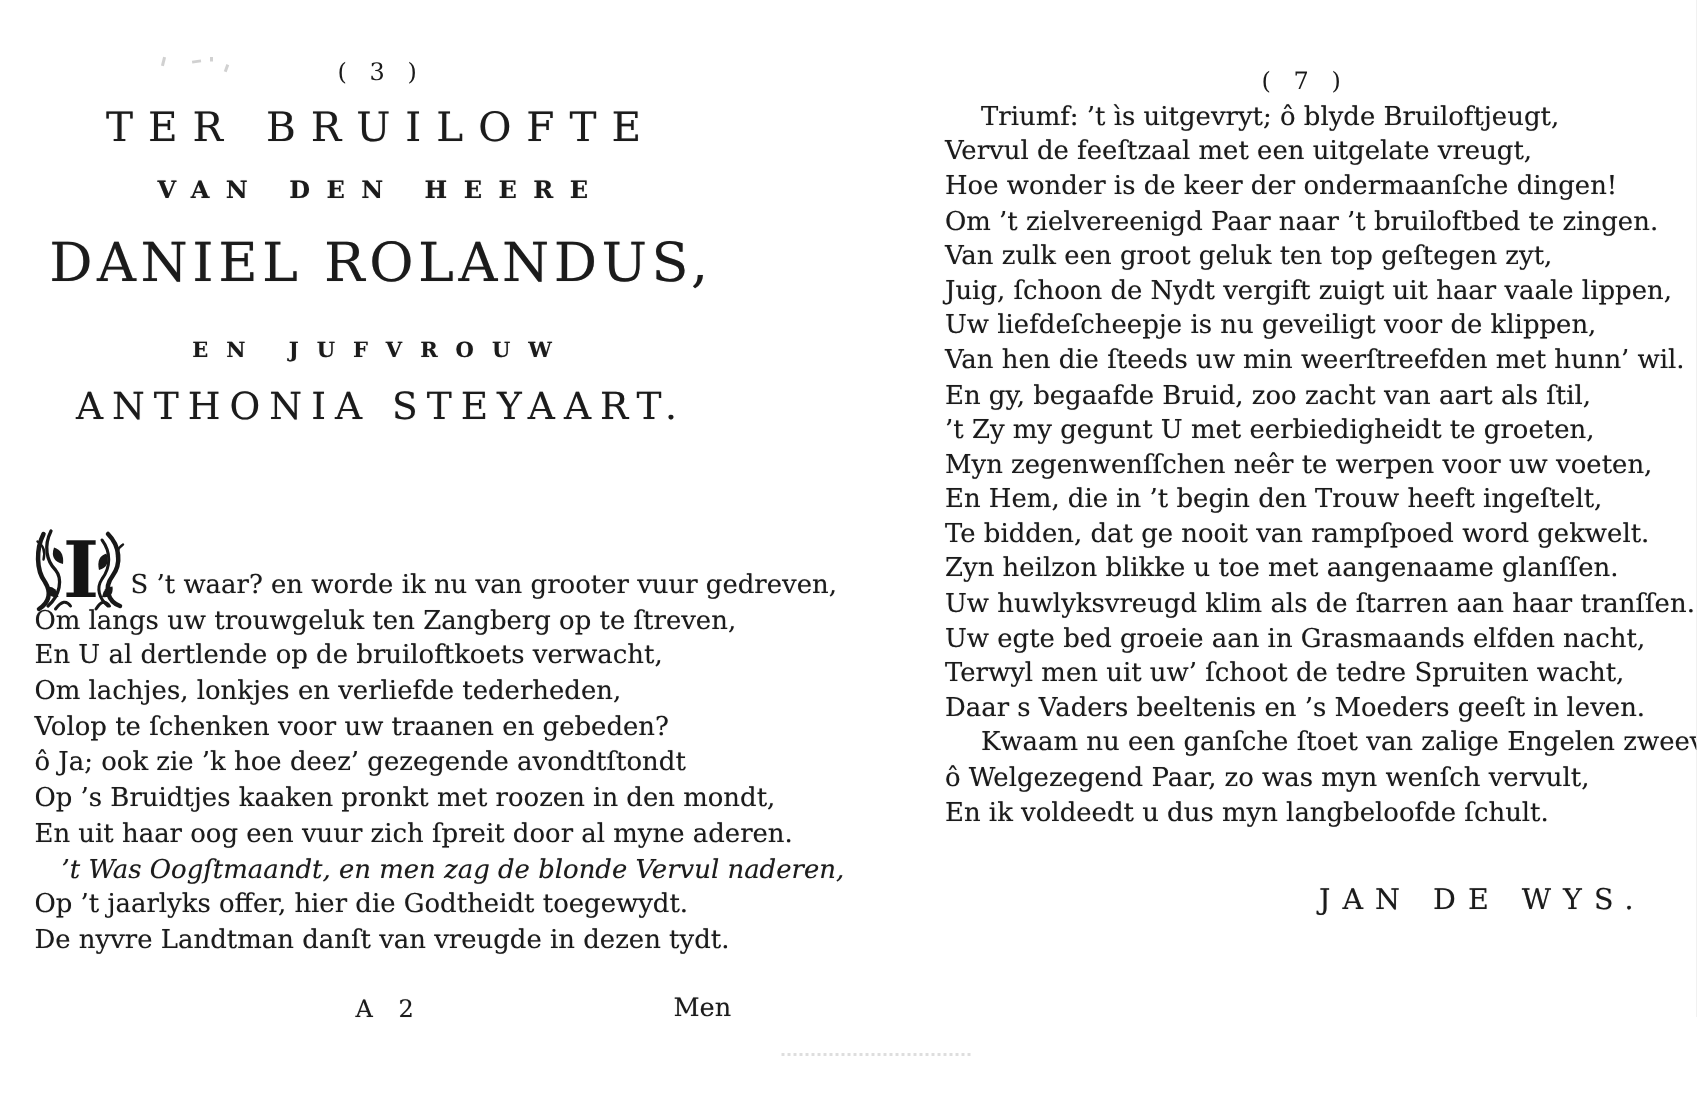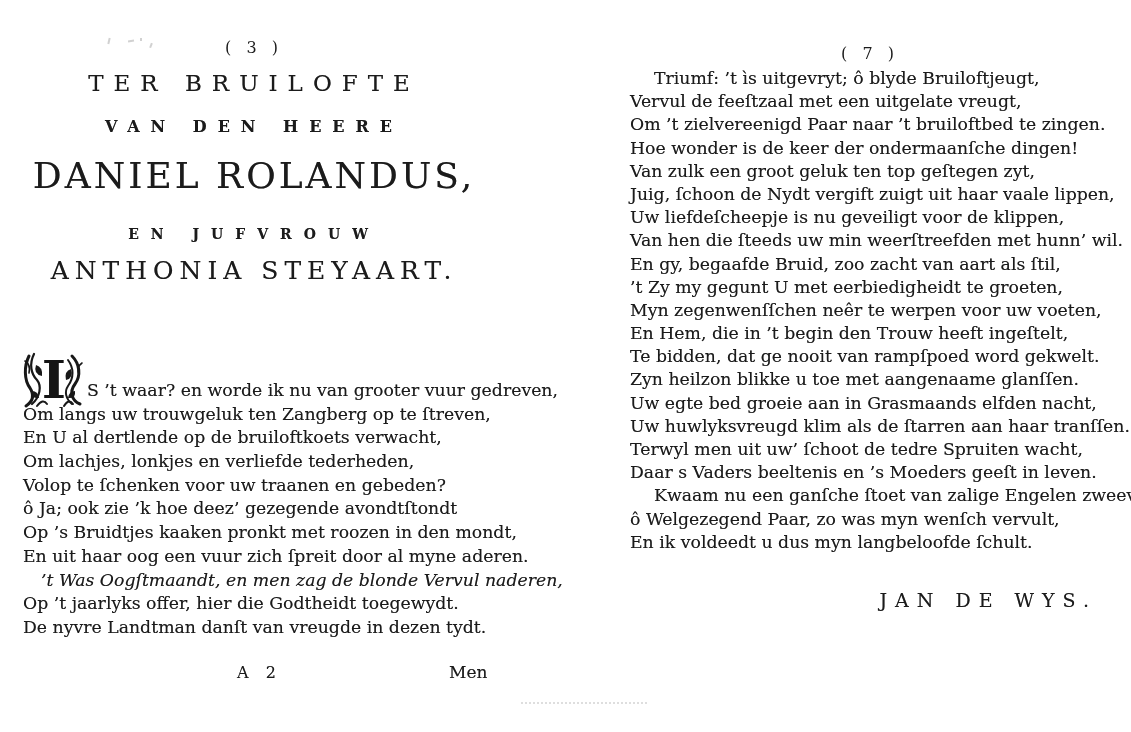--- a/index.html
+++ b/index.html
@@ -11,21 +11,21 @@
     font-family:"DejaVu Serif","Liberation Serif",serif;
     color:#1b1b1b;
   }
   .abs{position:absolute;}
   .center{text-align:center;}
   .ink{text-shadow:0 0 0.5px rgba(10,10,10,.45);}
 
   
   .pagenum{font-size:16px;letter-spacing:5px;white-space:nowrap;}
   .lp-head{left:8px;width:492px;}
-  .t1{top:70px;font-size:23px;letter-spacing:10px;}
+  .t1{top:70px;font-size:27px;letter-spacing:10px;}
   .t2{top:117px;font-size:16px;font-weight:bold;letter-spacing:11px;}
   .t3{top:155px;font-size:36px;letter-spacing:3px;}
   .t4{top:226px;font-size:14px;font-weight:bold;letter-spacing:12px;}
   .t5{top:256px;font-size:25px;letter-spacing:6px;}
 
   .poem{font-size:17.3px;white-space:nowrap;}
   .poem .ln{height:23.7px;line-height:23.7px;}
   .lp-poem{left:23px;top:379px;width:478px;}
   .lp-poem .ln:first-child{padding-left:64px;}
   .lp-poem .ln.indent{padding-left:18px;}
@@ -115,34 +115,34 @@
     <div class="abs lp-footer-sig ink">A 2</div>
     <div class="abs lp-footer-catch ink">Men</div>
   </div>
 
   <div>
     <div class="abs center rp-head pagenum">( 7 )</div>
 
     <div class="abs rp-poem poem ink">
       <div class="ln indent">Triumf: ’t ìs uitgevryt; ô blyde Bruiloftjeugt,</div>
       <div class="ln">Vervul de feeſtzaal met een uitgelate vreugt,</div>
+      <div class="ln">Hoe wonder is de keer der ondermaanſche dingen!</div>
       <div class="ln">Om ’t zielvereenigd Paar naar ’t bruiloftbed te zingen.</div>
-      <div class="ln">Hoe wonder is de keer der ondermaanſche dingen!</div>
       <div class="ln">Van zulk een groot geluk ten top geſtegen zyt,</div>
       <div class="ln">Juig, ſchoon de Nydt vergift zuigt uit haar vaale lippen,</div>
       <div class="ln">Uw liefdeſcheepje is nu geveiligt voor de klippen,</div>
       <div class="ln">Van hen die ſteeds uw min weerſtreefden met hunn’ wil.</div>
       <div class="ln">En gy, begaafde Bruid, zoo zacht van aart als ſtil,</div>
       <div class="ln">’t Zy my gegunt U met eerbiedigheidt te groeten,</div>
       <div class="ln">Myn zegenwenſſchen neêr te werpen voor uw voeten,</div>
       <div class="ln">En Hem, die in ’t begin den Trouw heeft ingeſtelt,</div>
       <div class="ln">Te bidden, dat ge nooit van rampſpoed word gekwelt.</div>
       <div class="ln">Zyn heilzon blikke u toe met aangenaame glanſſen.</div>
+      <div class="ln">Uw huwlyksvreugd klim als de ſtarren aan haar tranſſen.</div>
       <div class="ln">Uw egte bed groeie aan in Grasmaands elfden nacht,</div>
-      <div class="ln">Uw huwlyksvreugd klim als de ſtarren aan haar tranſſen.</div>
       <div class="ln">Terwyl men uit uw’ ſchoot de tedre Spruiten wacht,</div>
       <div class="ln">Daar s Vaders beeltenis en ’s Moeders geeſt in leven.</div>
       <div class="ln indent">Kwaam nu een ganſche ſtoet van zalige Engelen zweeven,</div>
       <div class="ln">ô Welgezegend Paar, zo was myn wenſch vervult,</div>
       <div class="ln">En ik voldeedt u dus myn langbeloofde ſchult.</div>
     </div>
 
     <div class="abs rp-author ink">JAN DE WYS.</div>
   </div>
 

